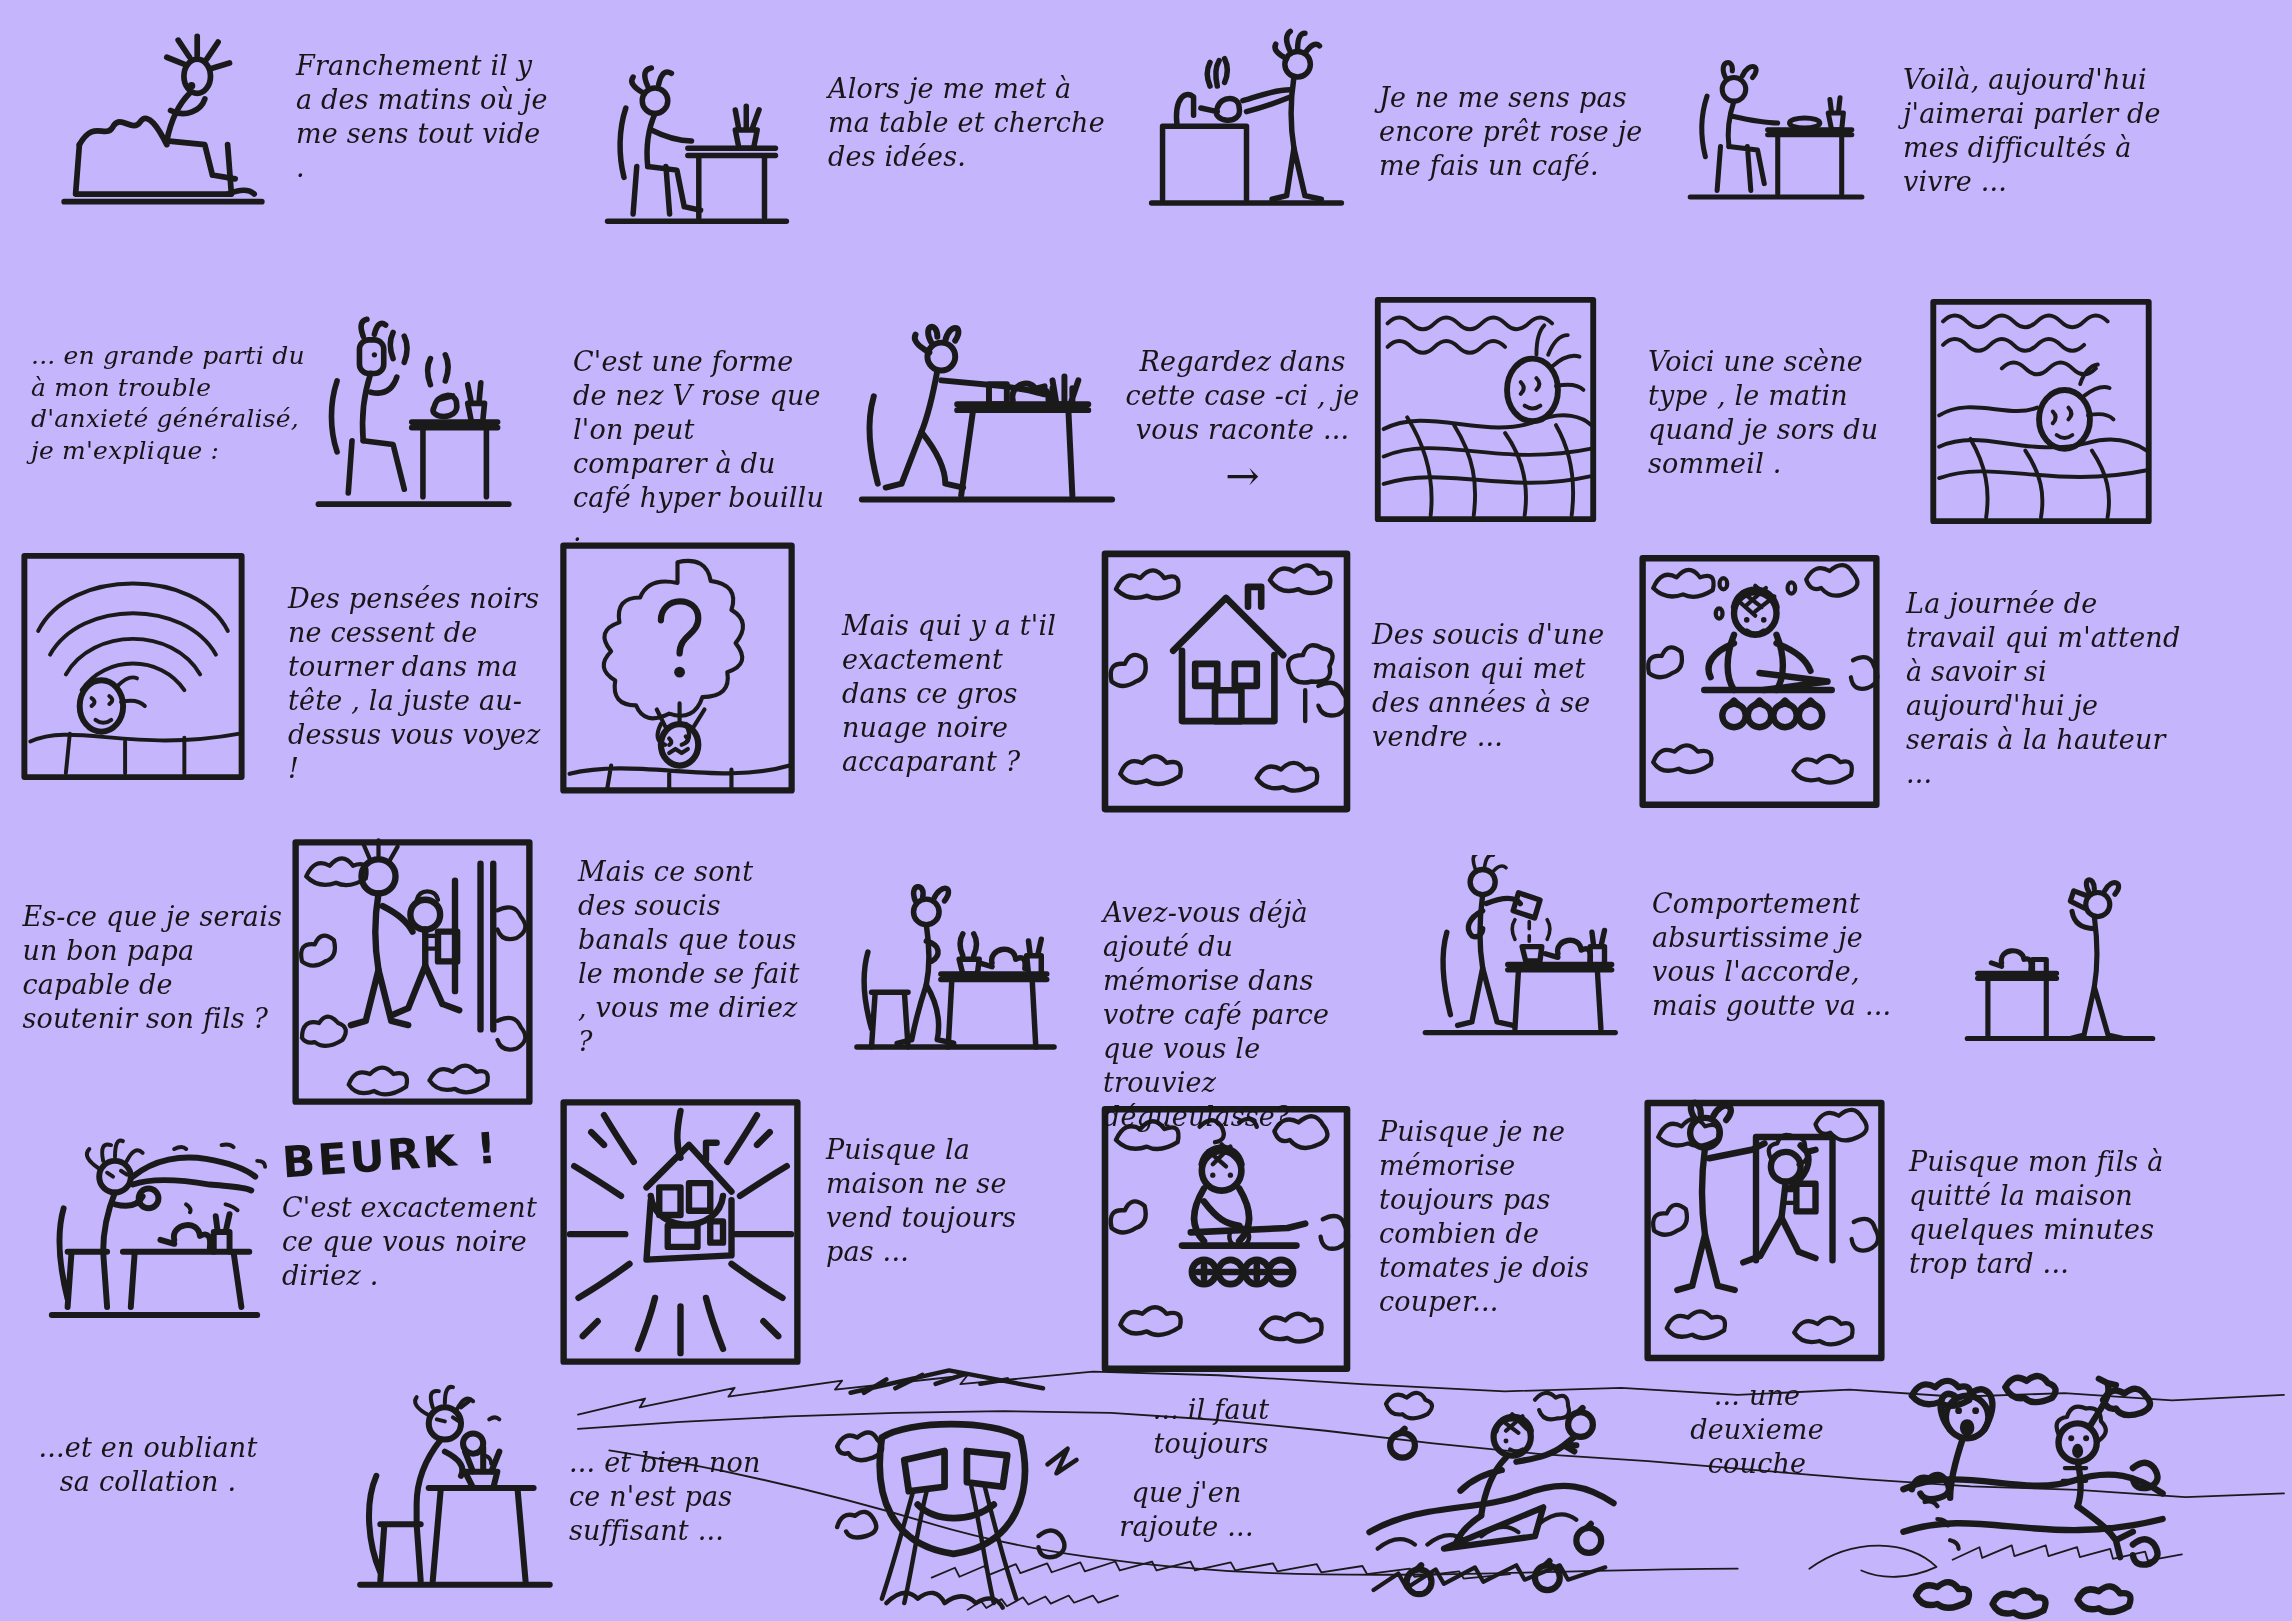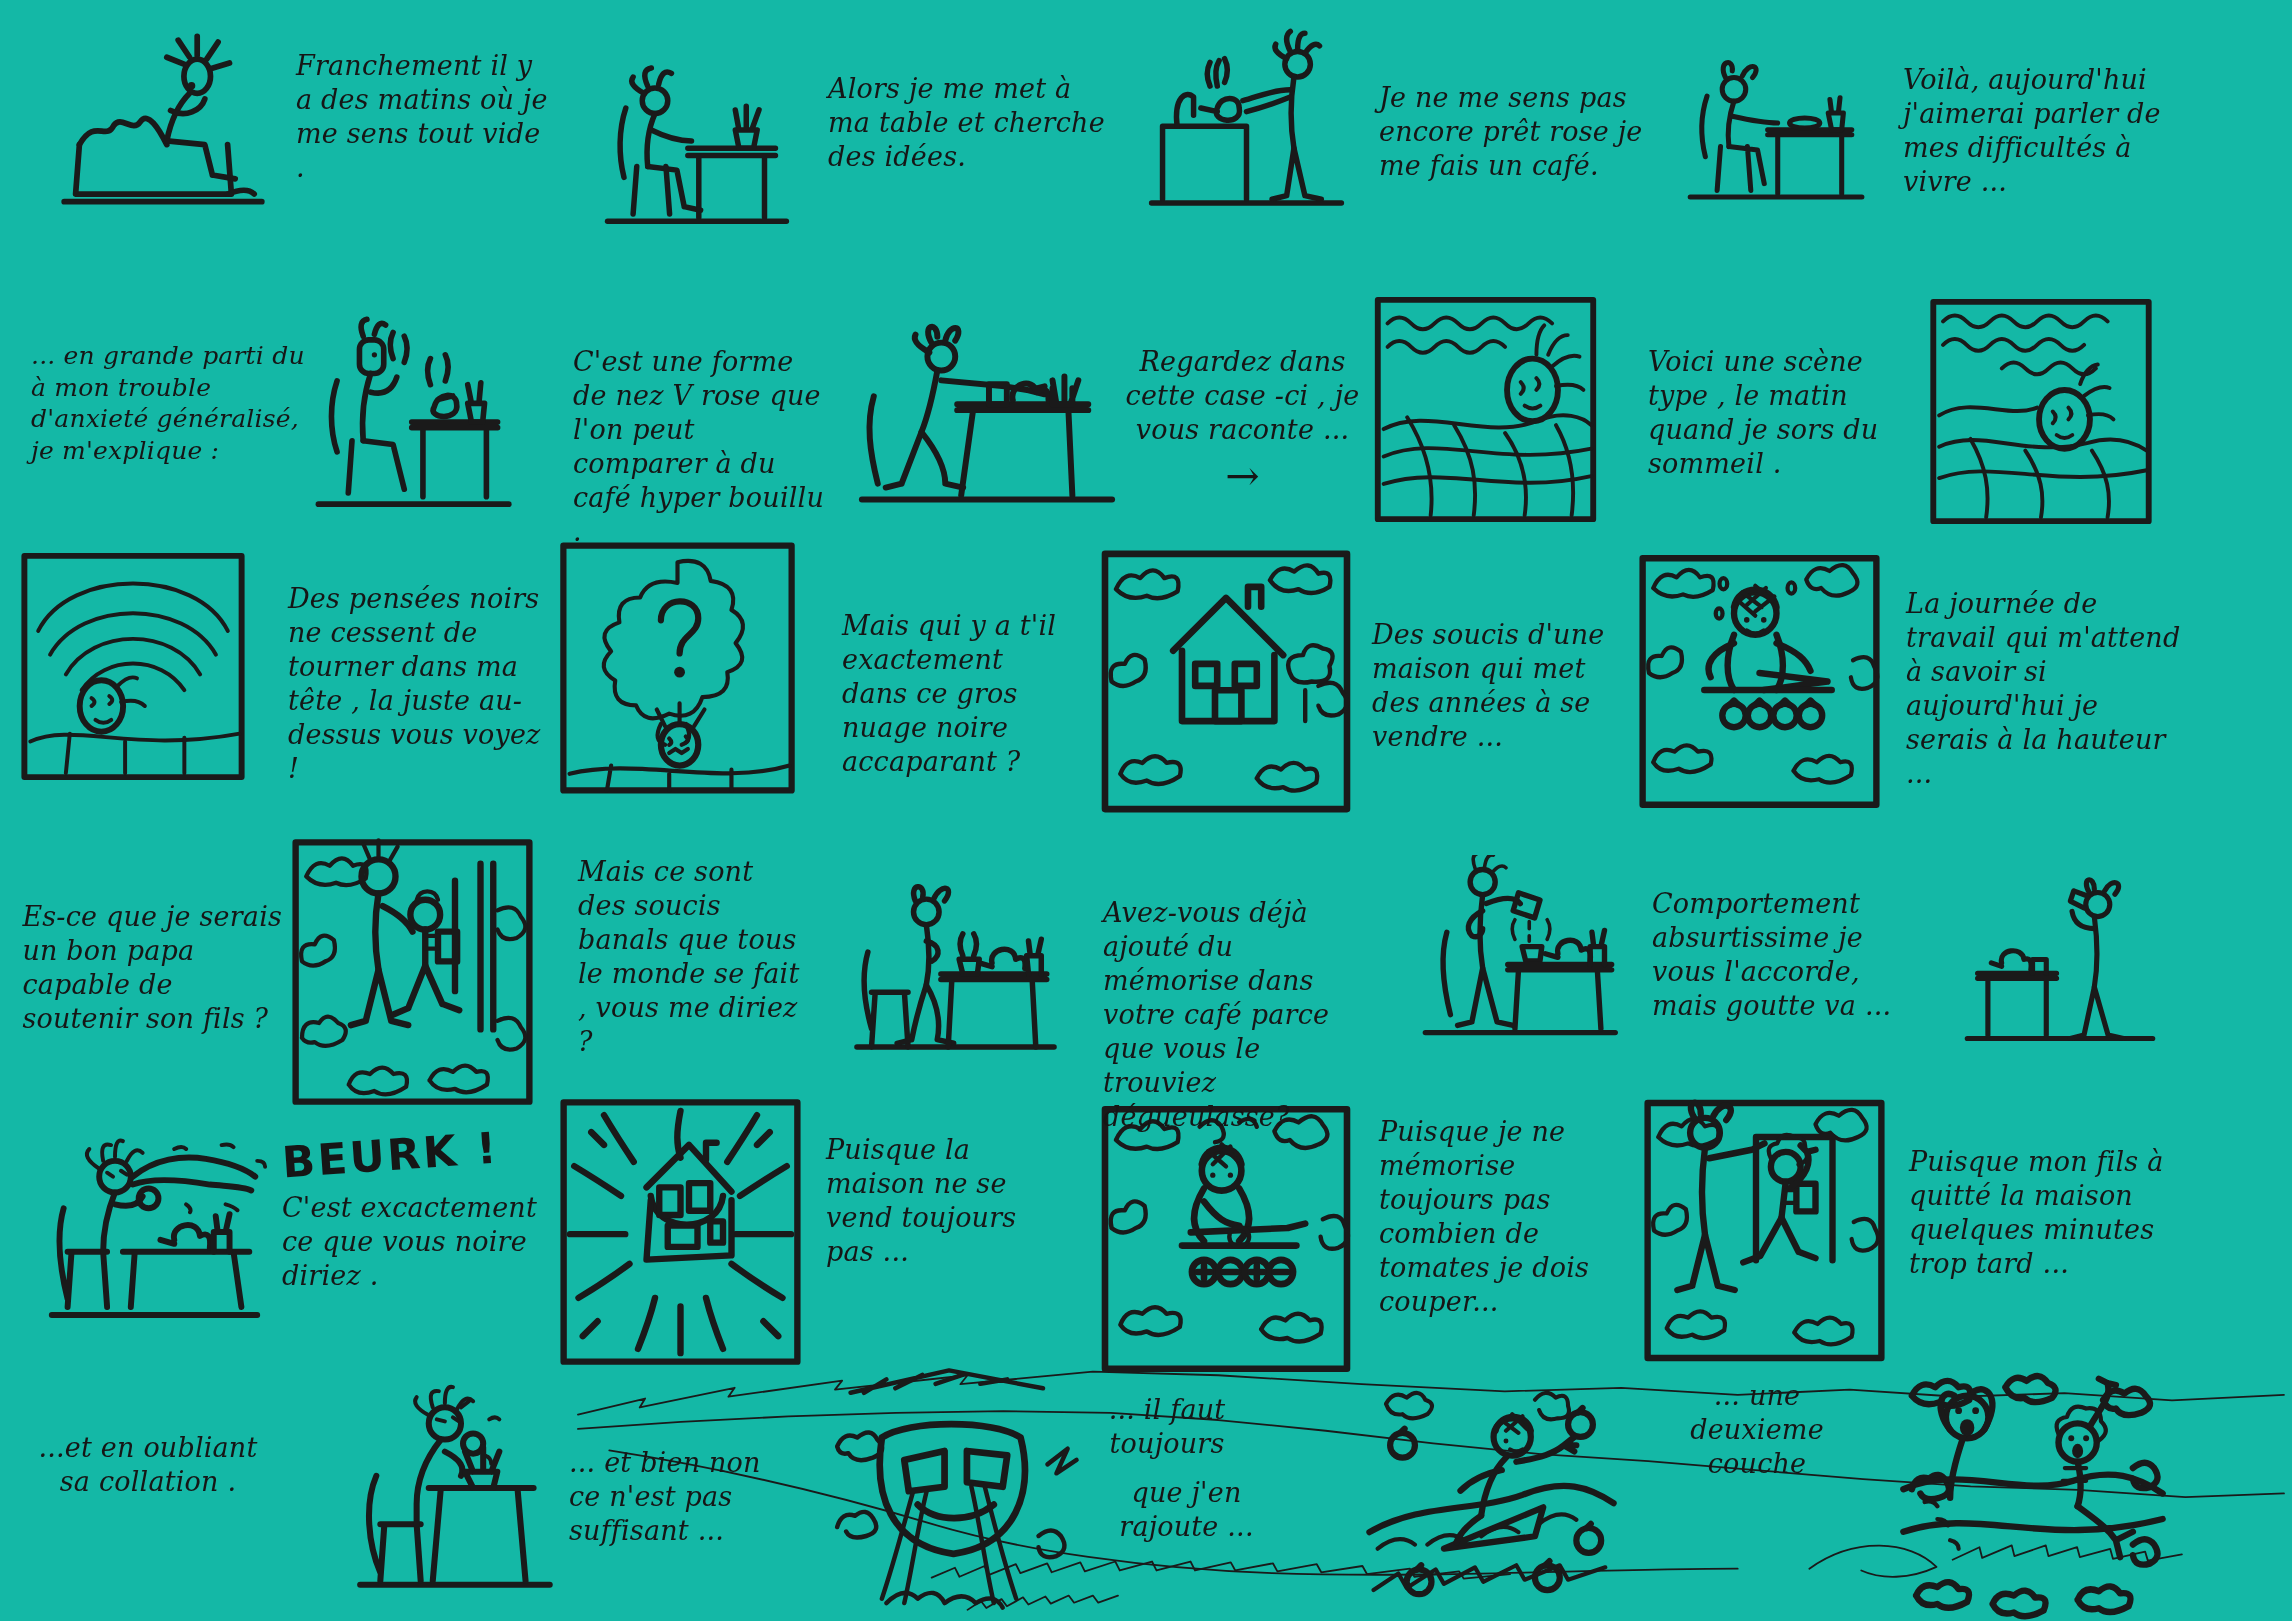--- a/index.html
+++ b/index.html
@@ -1,16 +1,16 @@
 <!DOCTYPE html>
 <html style="font-size:14.3px"><head>
 <meta charset="utf-8">
 <style>
   html,body{margin:0;padding:0;background:#ffffff;}
-  .page{position:relative;width:2293px;height:1621px;background:#14b8a6;overflow:hidden;
+  .page{position:relative;width:2293px;height:1621px;background:#c4b5fd;overflow:hidden;
         font-family:"DejaVu Serif",serif;}
   .txt{position:absolute;z-index:2;font-style:italic;color:#161616;font-size:27px;line-height:1.26;
        letter-spacing:0.2px;white-space:pre-line;}
   .txt.center{text-align:center;}
   .beurk{font-family:"DejaVu Sans",sans-serif;font-style:normal;font-weight:bold;font-size:43px;
          letter-spacing:2.7px;transform:rotate(-4deg);display:inline-block;margin-bottom:9px;}
   .arrow{font-style:normal;font-size:41px;display:block;margin-top:3.6px;}
   .sketch{position:absolute;z-index:1;}
   .sketch svg{display:block;width:100%;height:100%;}
   .ink *{fill:none;stroke:#1a1a1a;stroke-width:3;stroke-linecap:round;stroke-linejoin:round;}
@@ -463,21 +463,21 @@
       <path d="M44,66 C52,74 68,74 78,66"></path>
       <path class="thin" d="M42,60 C38,74 34,90 28,108 M48,60 C44,76 42,92 38,110"></path>
       <path class="thin" d="M74,58 C78,74 82,90 88,108 M68,58 C72,76 74,92 78,110"></path>
       <path class="thin" d="M30,110 q8,-8 14,-2 q8,-6 12,2 q8,-6 14,0 q8,-5 12,2"></path>
       <path class="thin" d="M8,40 q3,-7 9,-4 q6,-5 9,1 q5,5 -2,8 q-8,3 -11,-2 q-4,1 -5,-3"></path>
       <path class="thin" d="M102,48 l9,-7 l-5,11 l9,-6"></path>
       <path class="thin" d="M8,76 q2,-7 8,-5 q5,-4 8,1 q4,6 -3,8 q-7,2 -9,-2"></path>
       <path class="thin" d="M98,80 q6,-5 10,0 q4,6 -2,9 q-7,2 -8,-4"></path>
     </svg>
   </div>
-  <div class="txt center" style="left:1053px;top:1393px;width:228px;">... il faut toujours</div>
+  <div class="txt center" style="left:1097px;top:1393px;width:228px;">... il faut toujours</div>
   <div class="txt center" style="left:1079px;top:1476px;width:215px;">que j'en rajoute ...</div>
 
   <div class="sketch" style="left:1357px;top:1375px;width:269px;height:246px;">
     <svg class="ink" viewBox="0 0 130 115">
       <path class="thin" d="M14,12 q4,-7 10,-3 q6,-5 9,1 q6,2 1,7 q-8,4 -12,0 q-6,1 -8,-5"></path>
       <path class="thin" d="M86,10 q5,-6 10,-1 q6,-3 6,4 q2,6 -5,6 q-7,2 -9,-4"></path>
       <path d="M6,74 C30,60 58,64 80,56 C100,48 112,52 124,60"></path>
       <path class="thin" d="M10,82 q10,-8 18,-2 M34,80 q10,-8 18,-2 M60,76 q10,-8 18,-2 M88,70 q10,-8 18,-2"></path>
       <path d="M42,82 L90,62 L86,76 Z"></path>
       <path d="M60,66 C62,52 66,44 72,38"></path>

